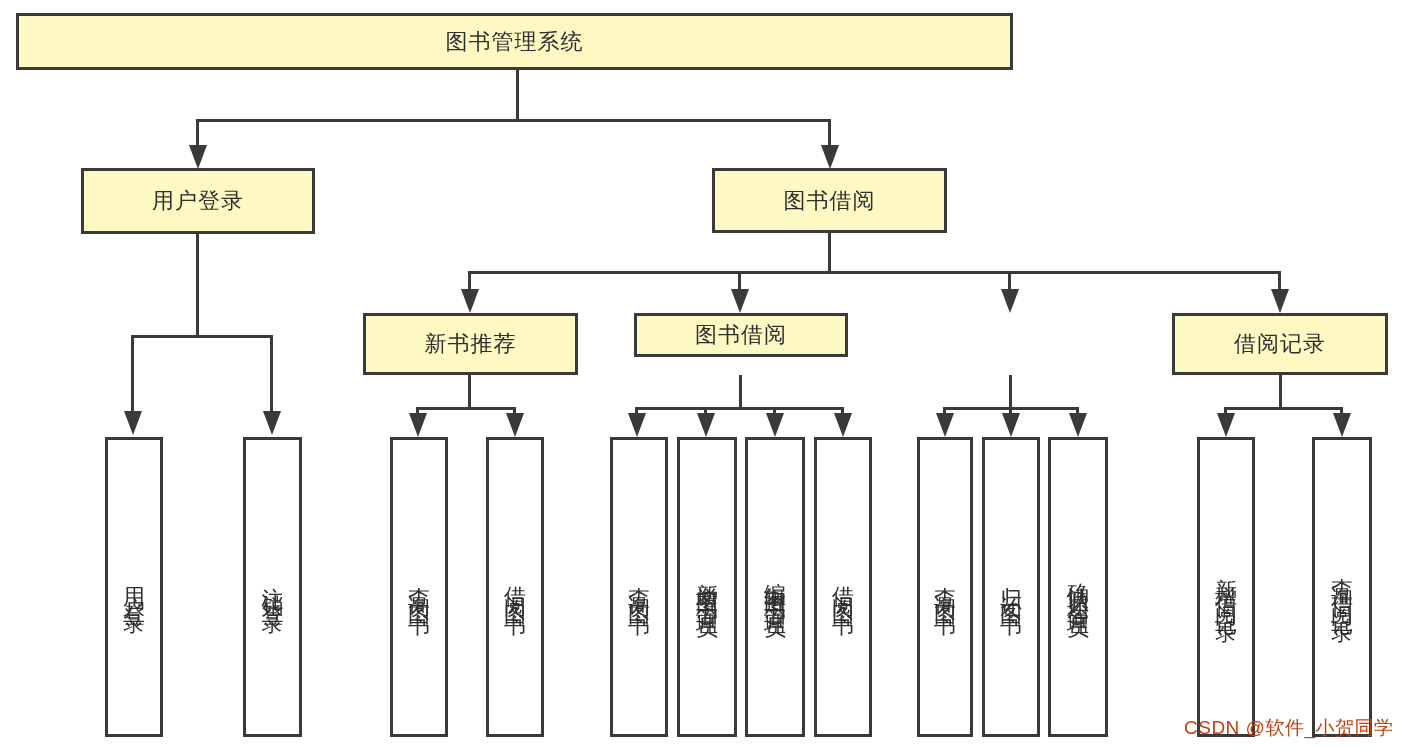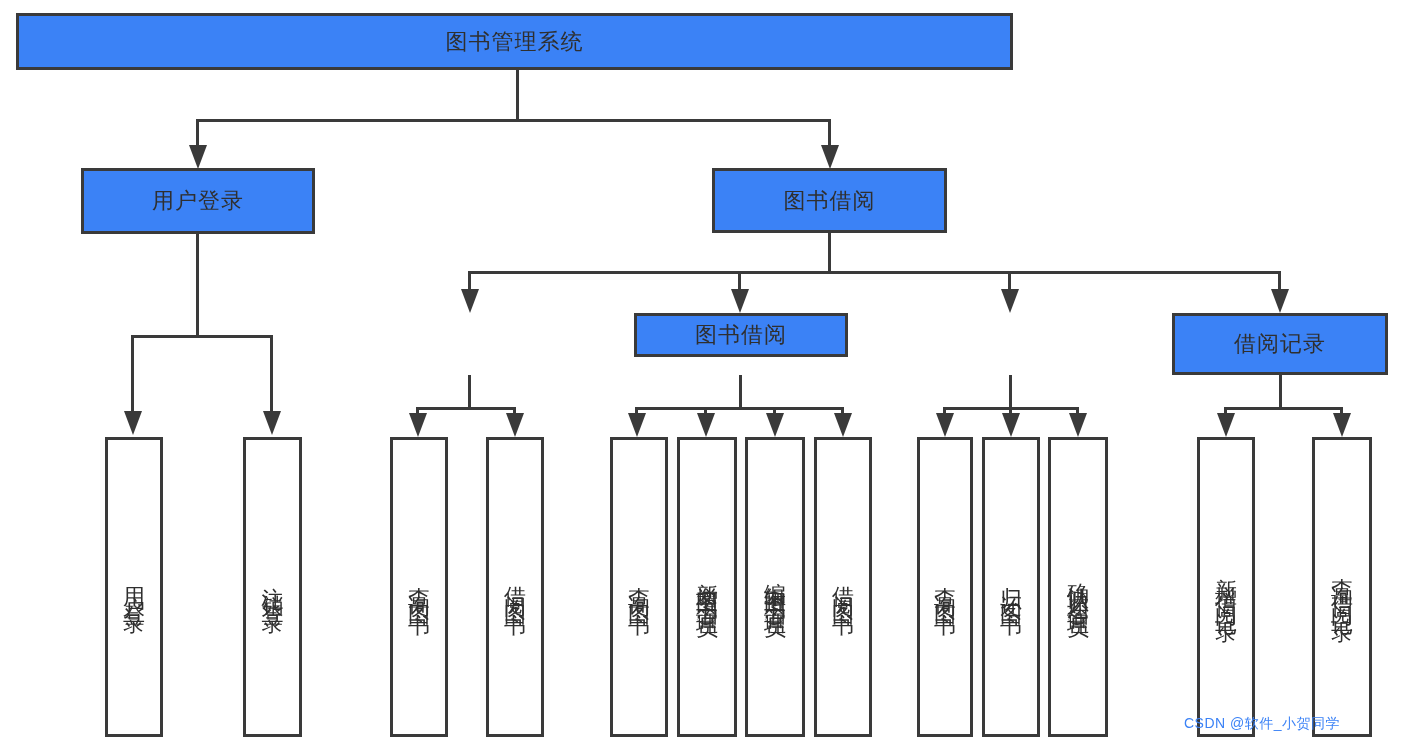--- a/index.html
+++ b/index.html
@@ -1,21 +1,21 @@
 <!DOCTYPE html>
 <html><head>
 <meta charset="utf-8">
 <style>
   * { margin:0; padding:0; box-sizing:border-box; }
   html,body { background:#ffffff; }
   body { font-family:"Liberation Sans","DejaVu Sans",sans-serif; }
   .canvas { position:relative; width:1405px; height:747px; background:#ffffff; overflow:hidden; }
 
   .box {
-    position:absolute; background:#3b82f6; border:3px solid #3a3a3a;
+    position:absolute; background:#fef9c3; border:3px solid #3a3a3a;
     display:flex; align-items:center; justify-content:center;
     font-size:22px; color:#2f2f2f; letter-spacing:1px; white-space:nowrap;
   }
   .vbox {
     position:absolute; background:#ffffff; border:3px solid #3a3a3a;
     display:flex; align-items:center; justify-content:center;
   }
   .vbox .vtext {
     writing-mode:vertical-rl; line-height:1;
     font-size:22px; letter-spacing:9px; color:#2f2f2f;
@@ -25,21 +25,21 @@
   .hline, .vline { position:absolute; background:#3a3a3a; }
   .hline { height:3px; }
   .vline { width:3px; }
   .ahead {
     position:absolute; width:0; height:0;
     border-left:9px solid transparent; border-right:9px solid transparent;
     border-top:24px solid #3a3a3a;
   }
   .watermark {
     position:absolute; left:1184px; top:715px; z-index:6;
-    font-size:14px; color:#3b82f6; letter-spacing:0.5px; white-space:nowrap;
+    font-size:19px; color:#c2410c; letter-spacing:0.5px; white-space:nowrap;
   }
 </style>
 </head>
 <body>
 
 <div class="canvas">
 
   <div class="box" style="left:16px; top:13px; width:997px; height:57px;">
     <span>图书管理系统</span>
   </div>
@@ -76,20 +76,23 @@
   <div class="hline" style="left:468px; top:271px; width:813px;"></div>
   <div class="vline" style="left:468px; top:271px; height:22px;"></div>
   <div class="ahead" style="left:461px; top:289px;"></div>
   <div class="vline" style="left:738px; top:271px; height:22px;"></div>
   <div class="ahead" style="left:731px; top:289px;"></div>
   <div class="vline" style="left:1008px; top:271px; height:22px;"></div>
   <div class="ahead" style="left:1001px; top:289px;"></div>
   <div class="vline" style="left:1278px; top:271px; height:22px;"></div>
   <div class="ahead" style="left:1271px; top:289px;"></div>
 
+  <div class="box" style="left:363px; top:313px; width:215px; height:62px;">
+    <span>新书推荐</span>
+  </div>
   <div class="box" style="left:634px; top:313px; width:214px; height:44px;">
     <span>图书借阅</span>
   </div>
   <div class="box" style="left:1172px; top:313px; width:216px; height:62px;">
     <span>借阅记录</span>
   </div>
 
   <div class="vline" style="left:468px; top:375px; height:34px;"></div>
   <div class="hline" style="left:416px; top:407px; width:100px;"></div>
   <div class="vline" style="left:416px; top:407px; height:10px;"></div>

